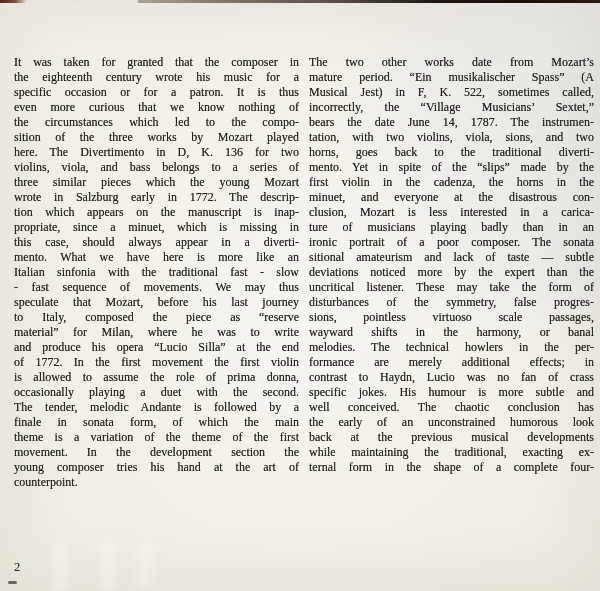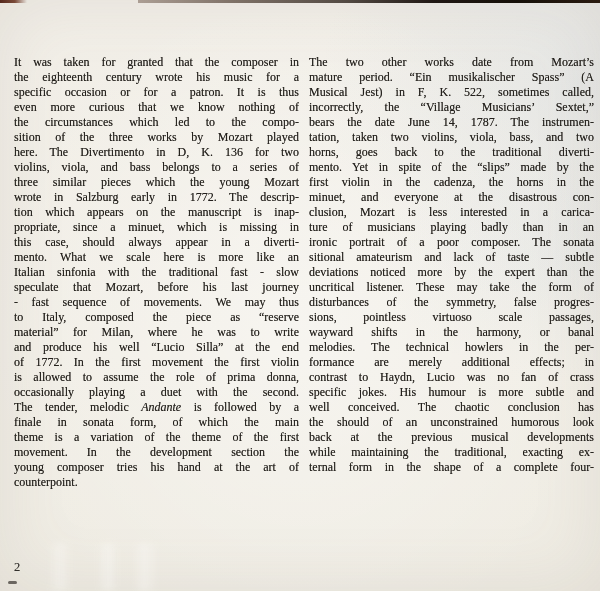--- a/index.html
+++ b/index.html
@@ -58,21 +58,21 @@
   }
   .line {
     height: 15px;
     text-align: justify;
     text-align-last: justify;
     text-justify: inter-word;
     overflow: hidden;
     white-space: nowrap;
   }
   .col-left .line:last-child { text-align-last: left; }
-  .italic { font-style: italic; }
+  .italic { }
   .page-number {
     position: absolute; left: 14px; top: 560px;
     font-size: 12.5px; color: #33302c;
     text-shadow: 0 0 0.4px rgba(30,25,20,0.4);
   }
 </style>
 </head>
 <body>
 
 <div class="scan">
@@ -90,64 +90,64 @@
         <div class="line">even more curious that we know nothing of</div>
         <div class="line">the circumstances which led to the compo-</div>
         <div class="line">sition of the three works by Mozart played</div>
         <div class="line">here. The Divertimento in D, K. 136 for two</div>
         <div class="line">violins, viola, and bass belongs to a series of</div>
         <div class="line">three similar pieces which the young Mozart</div>
         <div class="line">wrote in Salzburg early in 1772. The descrip-</div>
         <div class="line">tion which appears on the manuscript is inap-</div>
         <div class="line">propriate, since a minuet, which is missing in</div>
         <div class="line">this case, should always appear in a diverti-</div>
-        <div class="line">mento. What we scale here is more like an</div>
+        <div class="line">mento. What we have here is more like an</div>
         <div class="line">Italian sinfonia with the traditional fast - slow</div>
+        <div class="line">- fast sequence of movements. We may thus</div>
         <div class="line">speculate that Mozart, before his last journey</div>
-        <div class="line">- fast sequence of movements. We may thus</div>
         <div class="line">to Italy, composed the piece as “reserve</div>
         <div class="line">material” for Milan, where he was to write</div>
-        <div class="line">and produce his well “Lucio Silla” at the end</div>
+        <div class="line">and produce his opera “Lucio Silla” at the end</div>
         <div class="line">of 1772. In the first movement the first violin</div>
         <div class="line">is allowed to assume the role of prima donna,</div>
         <div class="line">occasionally playing a duet with the second.</div>
         <div class="line"><span>The tender, melodic </span><span class="italic">Andante</span><span> is followed by a</span></div>
         <div class="line">finale in sonata form, of which the main</div>
         <div class="line">theme is a variation of the theme of the first</div>
         <div class="line">movement. In the development section the</div>
         <div class="line">young composer tries his hand at the art of</div>
         <div class="line">counterpoint.</div>
       </div>
     <div class="col col-right">
 
     <div class="line">The two other works date from Mozart’s</div>
         <div class="line">mature period. “Ein musikalischer Spass” (A</div>
         <div class="line">Musical Jest) in F, K. 522, sometimes called,</div>
         <div class="line">incorrectly, the “Village Musicians’ Sextet,”</div>
         <div class="line">bears the date June 14, 1787. The instrumen-</div>
-        <div class="line">tation, taken two violins, viola, bass, and two</div>
+        <div class="line">tation, with two violins, viola, sions, and two</div>
         <div class="line">horns, goes back to the traditional diverti-</div>
         <div class="line">mento. Yet in spite of the “slips” made by the</div>
         <div class="line">first violin in the cadenza, the horns in the</div>
         <div class="line">minuet, and everyone at the disastrous con-</div>
         <div class="line">clusion, Mozart is less interested in a carica-</div>
         <div class="line">ture of musicians playing badly than in an</div>
         <div class="line">ironic portrait of a poor composer. The sonata</div>
         <div class="line">sitional amateurism and lack of taste — subtle</div>
         <div class="line">deviations noticed more by the expert than the</div>
         <div class="line">uncritical listener. These may take the form of</div>
         <div class="line">disturbances of the symmetry, false progres-</div>
         <div class="line">sions, pointless virtuoso scale passages,</div>
         <div class="line">wayward shifts in the harmony, or banal</div>
         <div class="line">melodies. The technical howlers in the per-</div>
         <div class="line">formance are merely additional effects; in</div>
         <div class="line">contrast to Haydn, Lucio was no fan of crass</div>
         <div class="line">specific jokes. His humour is more subtle and</div>
         <div class="line">well conceived. The chaotic conclusion has</div>
-        <div class="line">the should of an unconstrained humorous look</div>
+        <div class="line">the early of an unconstrained humorous look</div>
         <div class="line">back at the previous musical developments</div>
         <div class="line">while maintaining the traditional, exacting ex-</div>
         <div class="line">ternal form in the shape of a complete four-</div>
       </div>
   </div>
 
   <div class="page-number">2</div>
 </div>
 
 </body></html>

